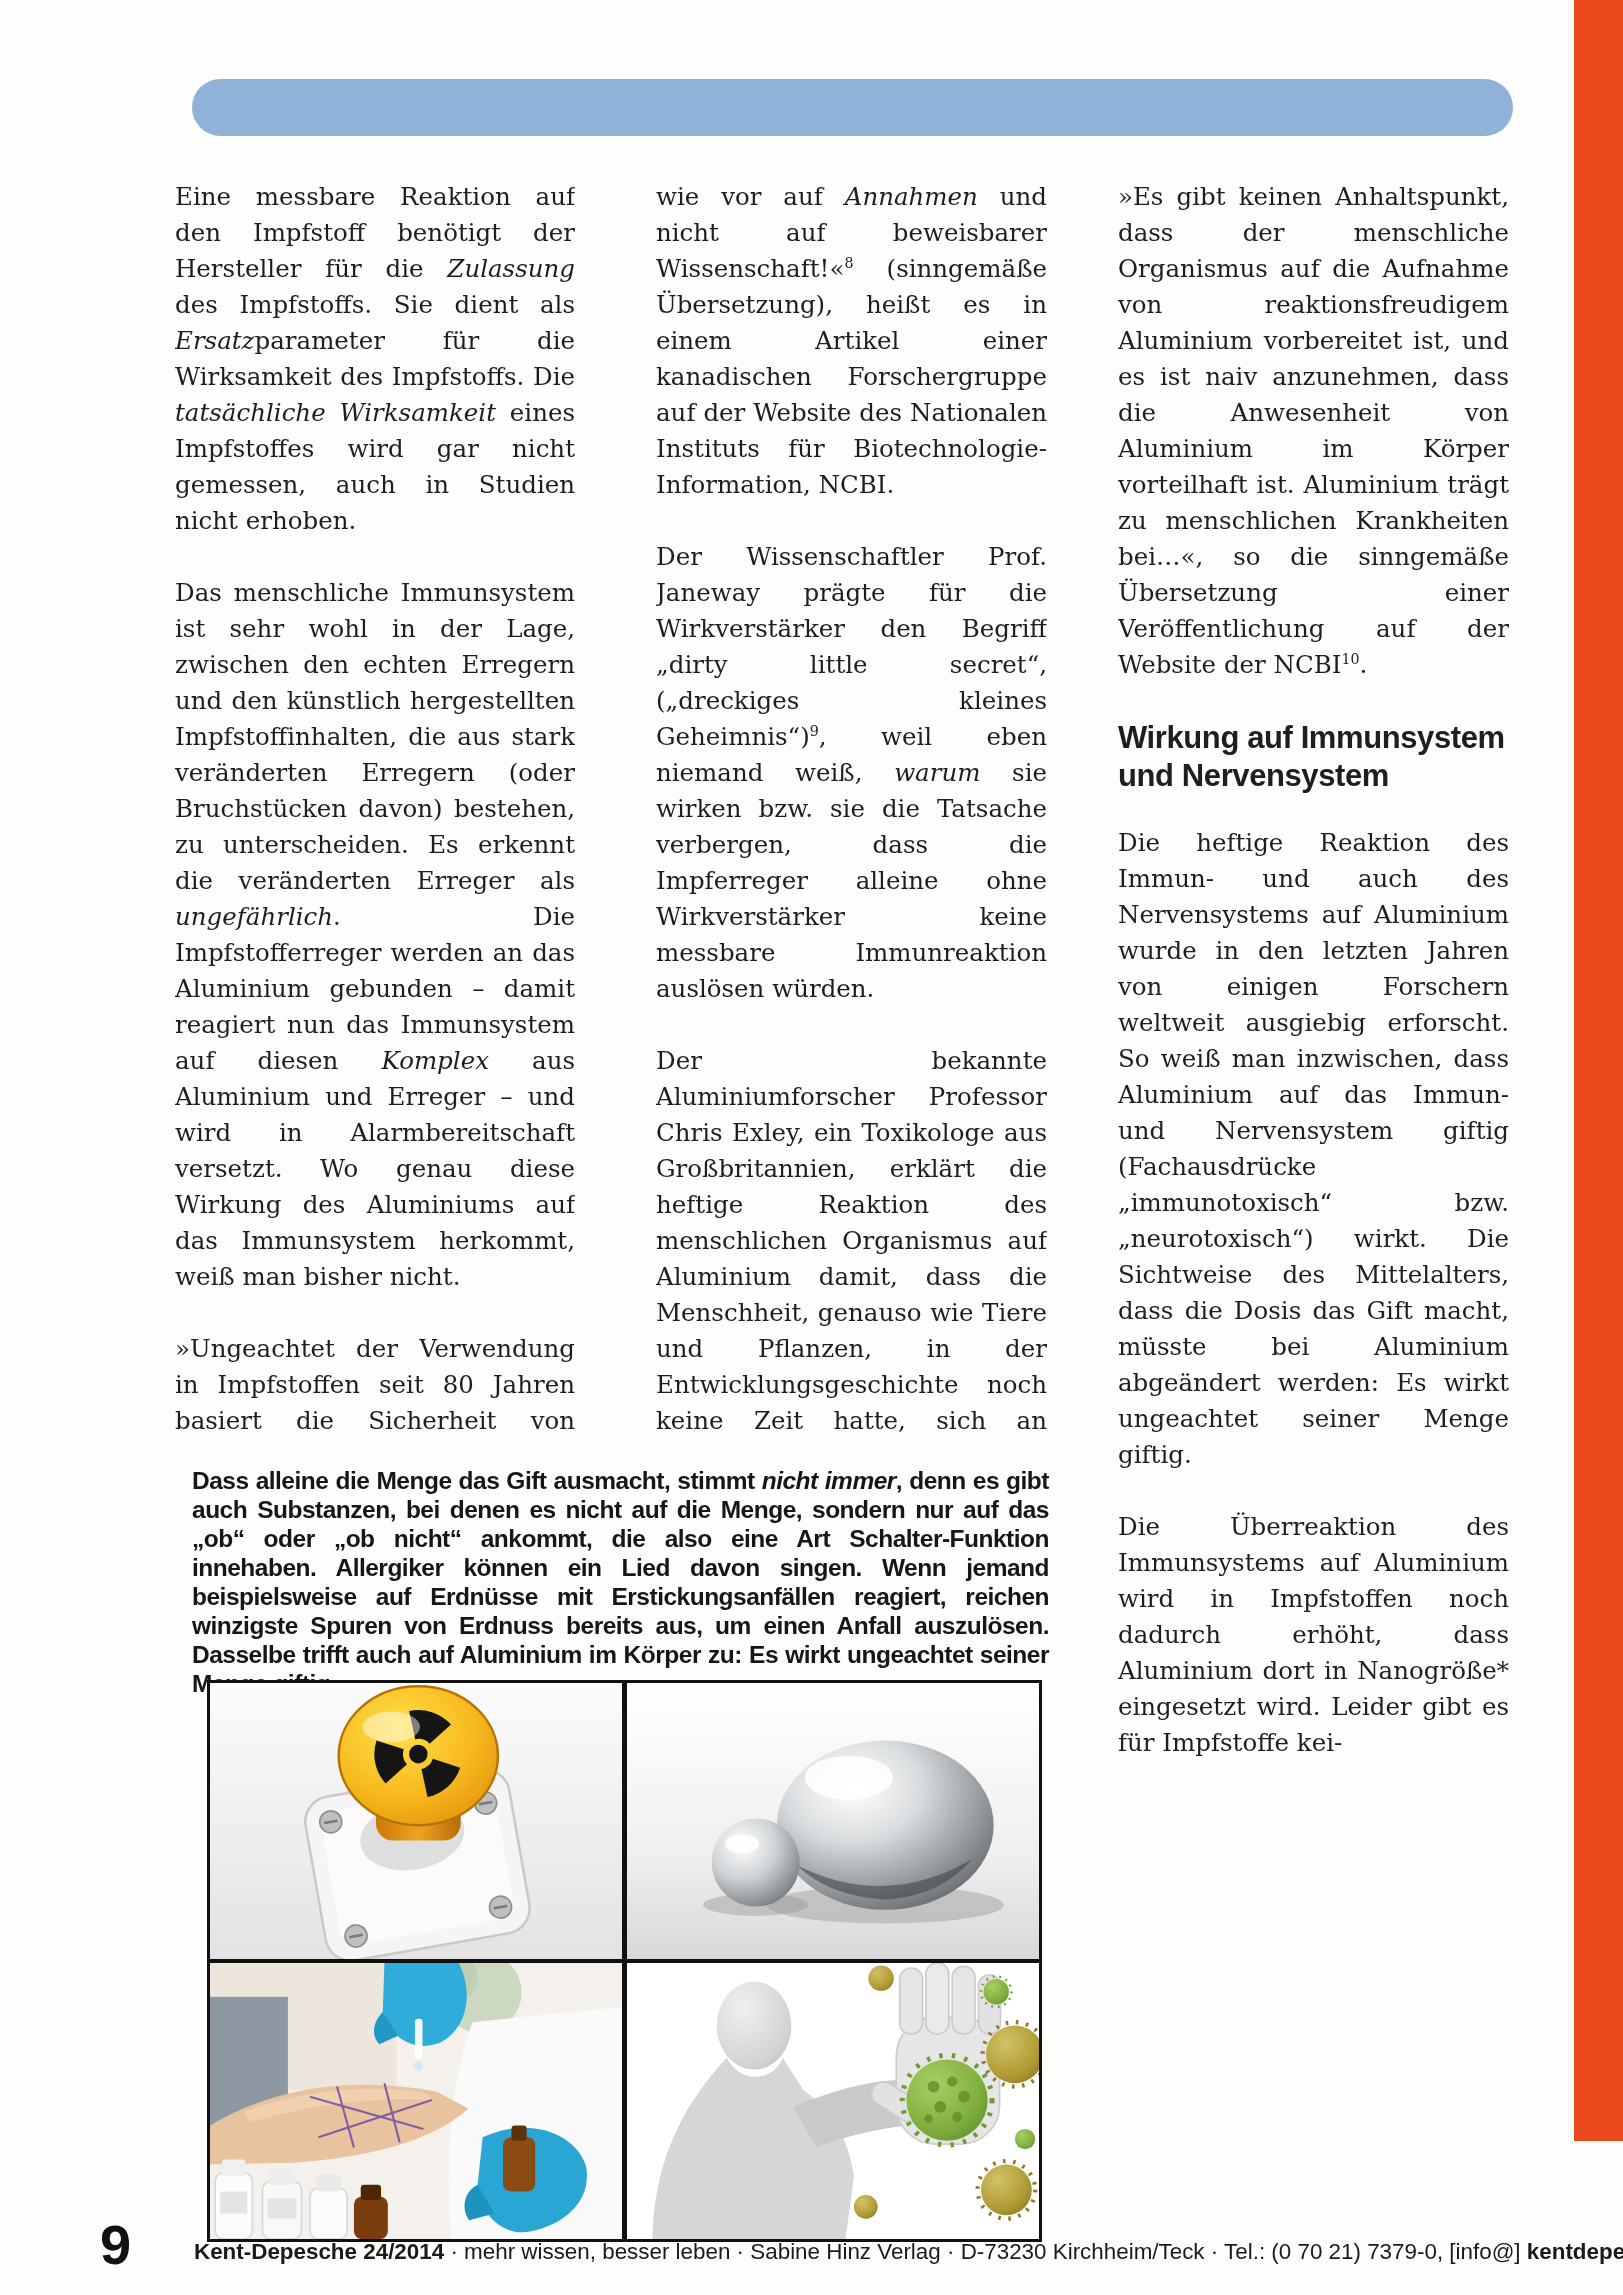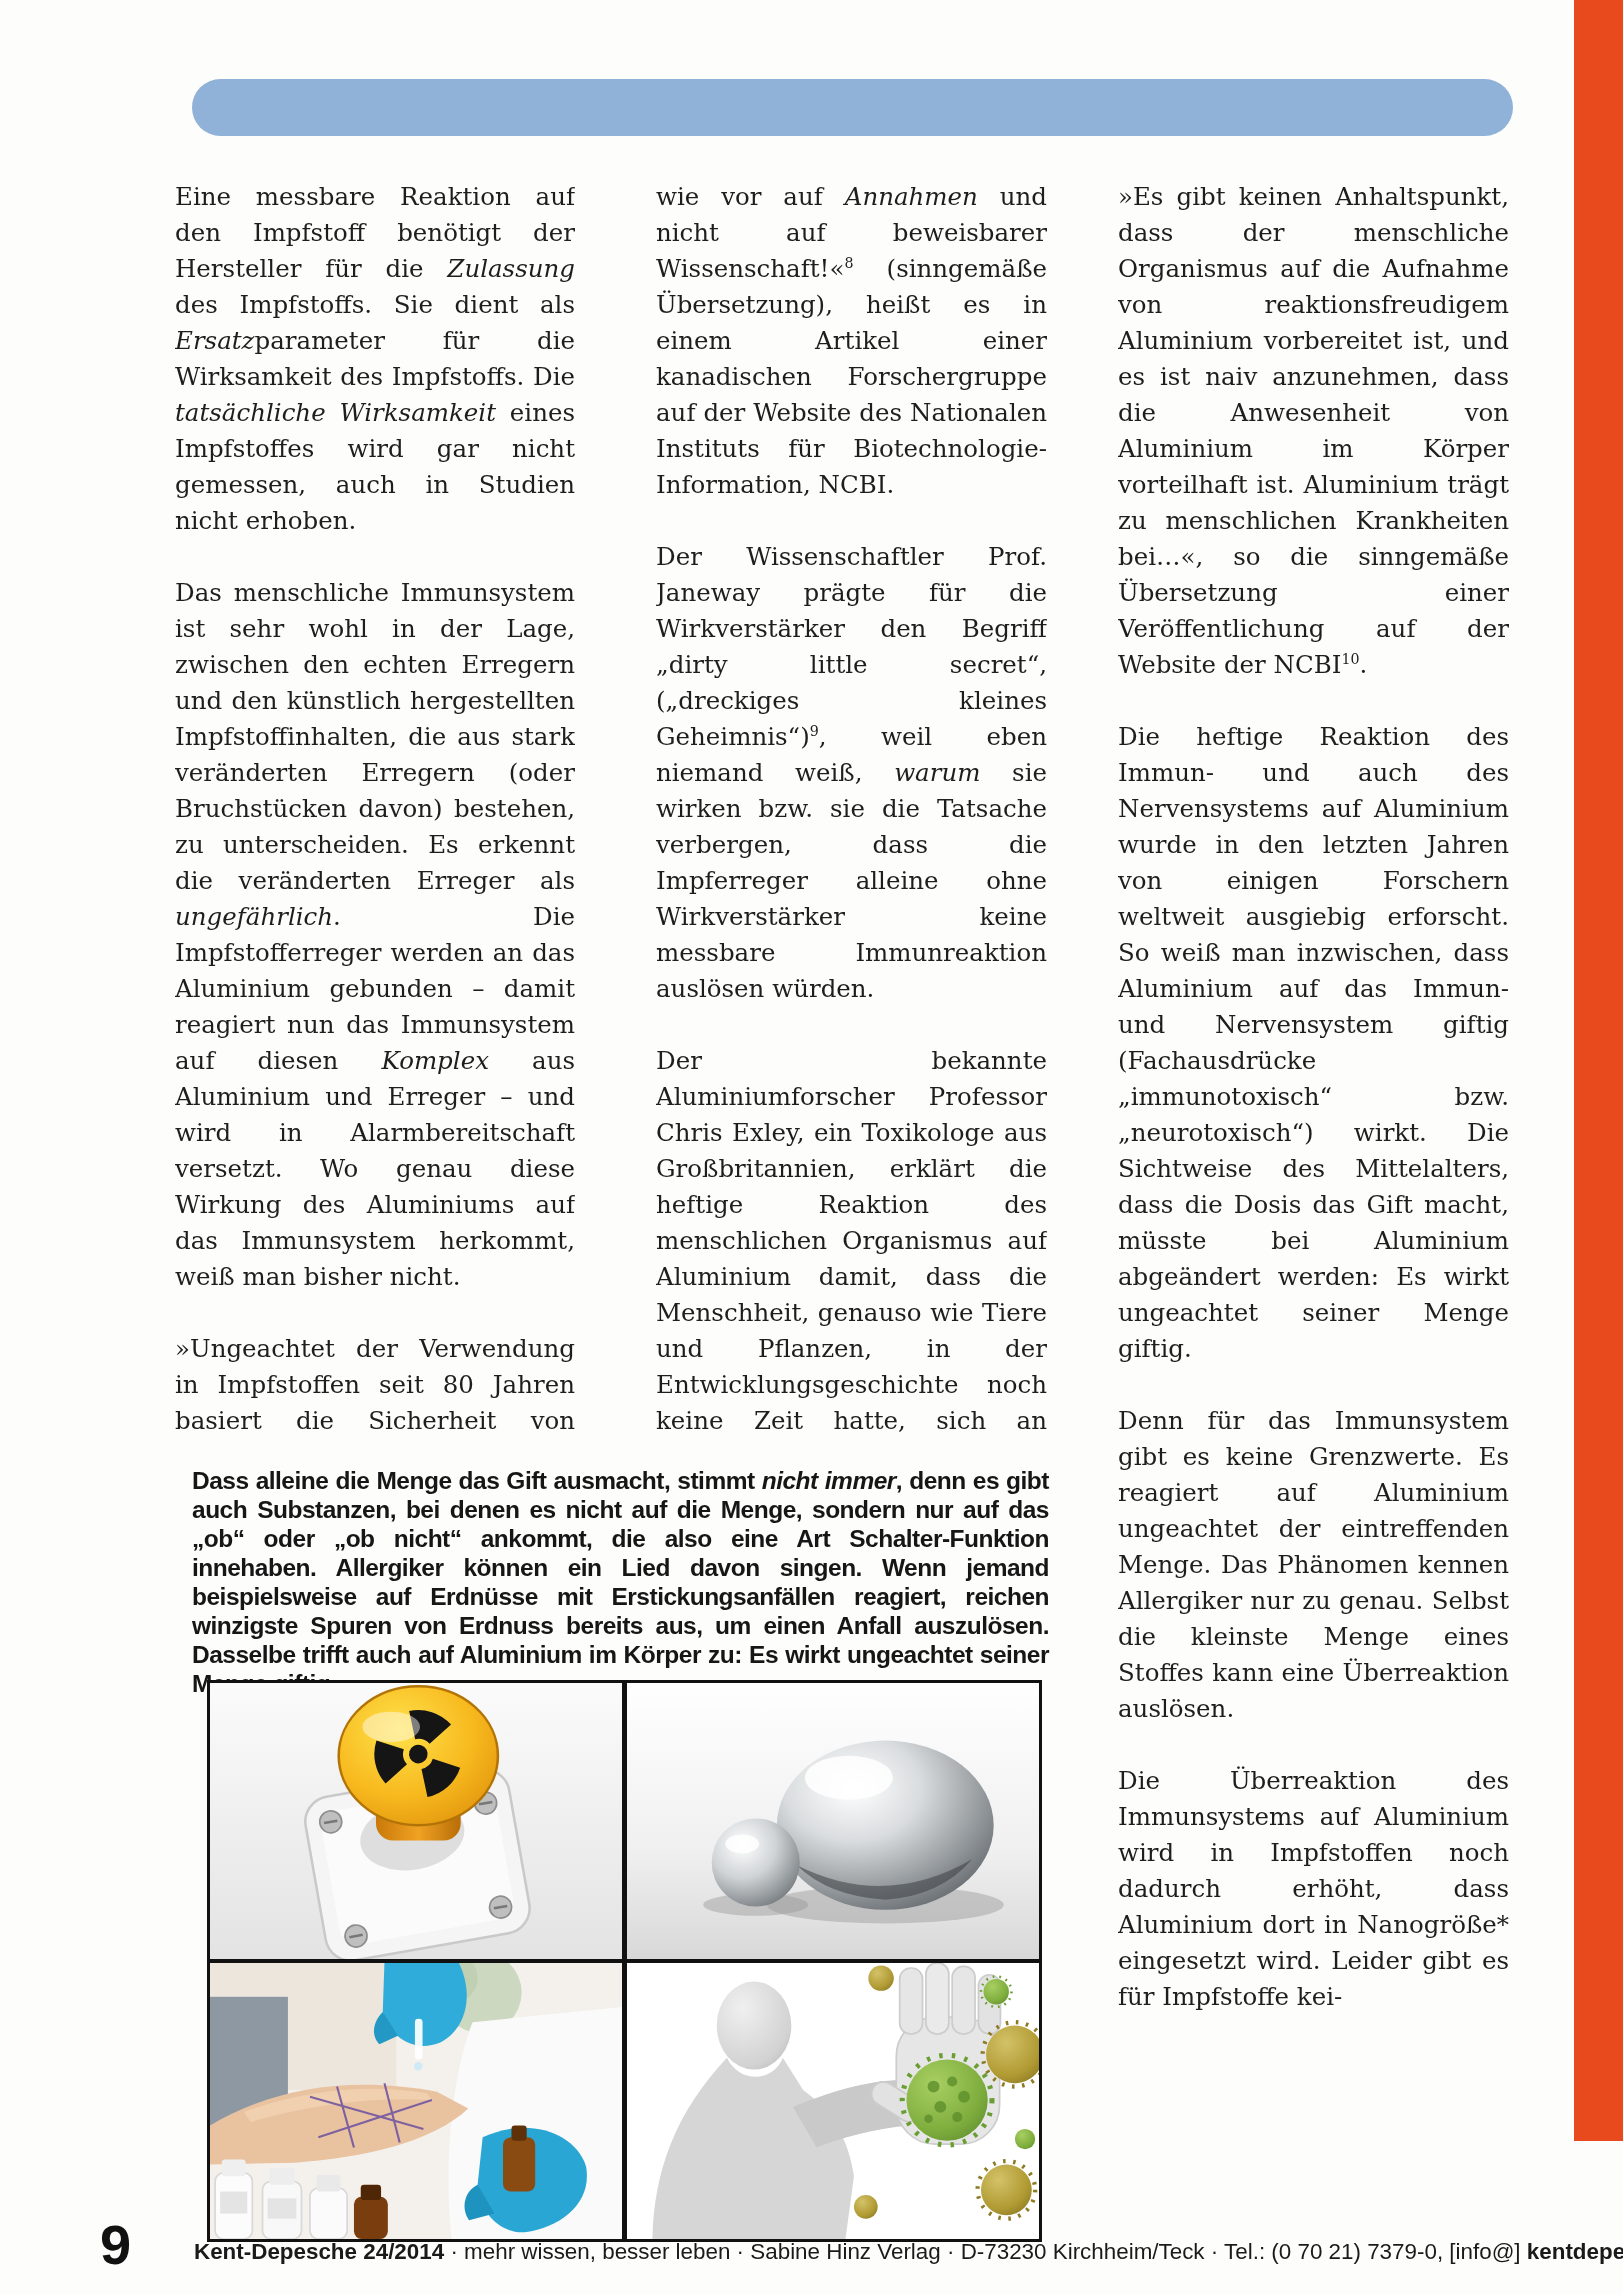--- a/index.html
+++ b/index.html
@@ -48,22 +48,22 @@
   </div>
 
   <div class="col col2">
     <p><span>wie vor auf </span><i>Annahmen</i><span> und nicht auf beweisbarer Wissenschaft!«</span><sup>8</sup><span> (sinngemäße Übersetzung), heißt es in einem Artikel einer kanadischen Forschergruppe auf der Website des Nationalen Instituts für Biotechnologie-Information, NCBI.</span></p>
     <p><span>Der Wissenschaftler Prof. Janeway prägte für die Wirkverstärker den Begriff „dirty little secret“, („dreckiges kleines Geheimnis“)</span><sup>9</sup><span>, weil eben niemand weiß, </span><i>warum</i><span> sie wirken bzw. sie die Tatsache verbergen, dass die Impferreger alleine ohne Wirkverstärker keine messbare Immunreaktion auslösen würden.</span></p>
     <p><span>Der bekannte Aluminiumforscher Professor Chris Exley, ein Toxikologe aus Großbritannien, erklärt die heftige Reaktion des menschlichen Organismus auf Aluminium damit, dass die Menschheit, genauso wie Tiere und Pflanzen, in der Entwicklungsgeschichte noch keine Zeit hatte, sich an Aluminium anzupassen. Er warnt in seinen zahlreichen Veröffentlichungen davor, das Aluminium zu verharmlosen:</span></p>
   </div>
 
   <div class="col col3">
     <p><span>»Es gibt keinen Anhaltspunkt, dass der menschliche Organismus auf die Aufnahme von reaktionsfreudigem Aluminium vorbereitet ist, und es ist naiv anzunehmen, dass die Anwesenheit von Aluminium im Körper vorteilhaft ist. Aluminium trägt zu menschlichen Krankheiten bei…«, so die sinngemäße Übersetzung einer Veröffentlichung auf der Website der NCBI</span><sup>10</sup><span>.</span></p>
+    <h2 class="section-heading">Wirkung auf Immunsystem und Nervensystem</h2>
     <p><span>Die heftige Reaktion des Immun- und auch des Nervensystems auf Aluminium wurde in den letzten Jahren von einigen Forschern weltweit ausgiebig erforscht. So weiß man inzwischen, dass Aluminium auf das Immun- und Nervensystem giftig (Fachausdrücke „immunotoxisch“ bzw. „neurotoxisch“) wirkt. Die Sichtweise des Mittelalters, dass die Dosis das Gift macht, müsste bei Aluminium abgeändert werden: Es wirkt ungeachtet seiner Menge giftig.</span></p>
-    <p><span>Denn für das Immunsystem gibt es keine Grenzwerte. Es reagiert auf Aluminium ungeachtet der eintreffenden Menge. Das Phänomen kennen Allergiker nur zu genau. Selbst die kleinste Menge eines Stoffes kann eine Überreaktion auslösen.</span></p>
     <p><span>Die Überreaktion des Immunsystems auf Aluminium wird in Impfstoffen noch dadurch erhöht, dass Aluminium dort in Nanogröße* eingesetzt wird. Leider gibt es für Impfstoffe kei-</span></p>
   </div>
 
   <div class="highlight"><span>Dass alleine die Menge das Gift ausmacht, stimmt </span><i>nicht immer</i><span>, denn es gibt auch Substanzen, bei denen es nicht auf die Menge, sondern nur auf das „ob“ oder „ob nicht“ ankommt, die also eine Art Schalter-Funktion innehaben. Allergiker können ein Lied davon singen. Wenn jemand beispielsweise auf Erdnüsse mit Erstickungsanfällen reagiert, reichen winzigste Spuren von Erdnuss bereits aus, um einen Anfall auszulösen. Dasselbe trifft auch auf Aluminium im Körper zu: Es wirkt ungeachtet seiner Menge giftig.</span></div>
 
   <div class="photo-grid">
 
     <div class="photo-cell">
       <svg viewBox="0 0 487 326" preserveAspectRatio="xMidYMid slice">
         <defs>

